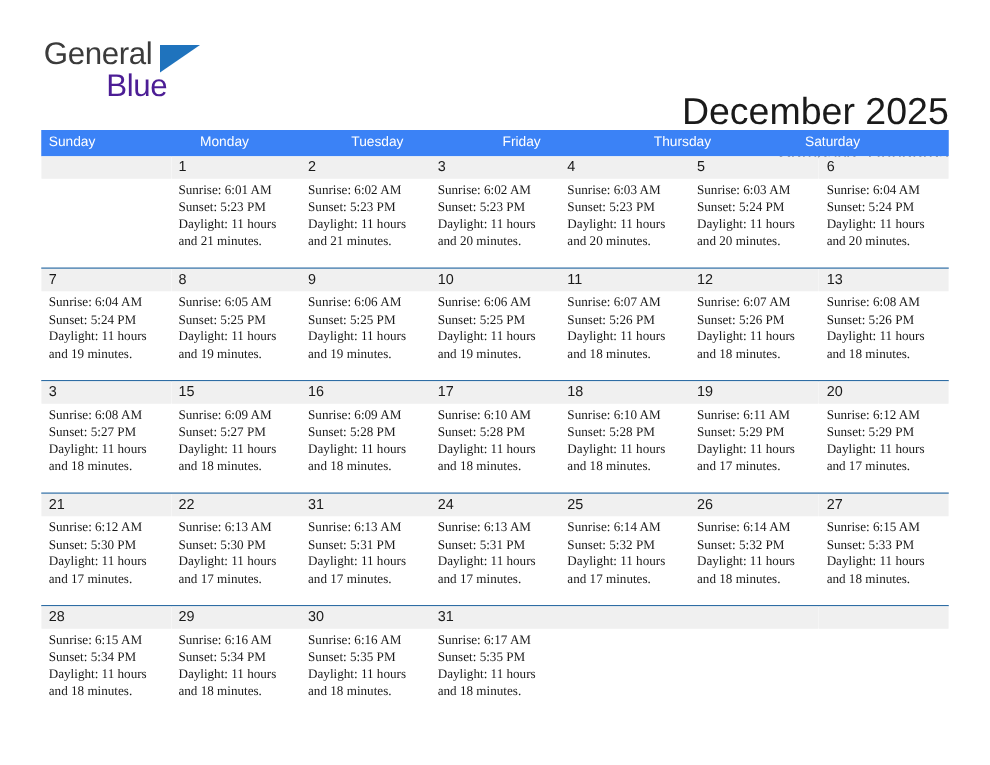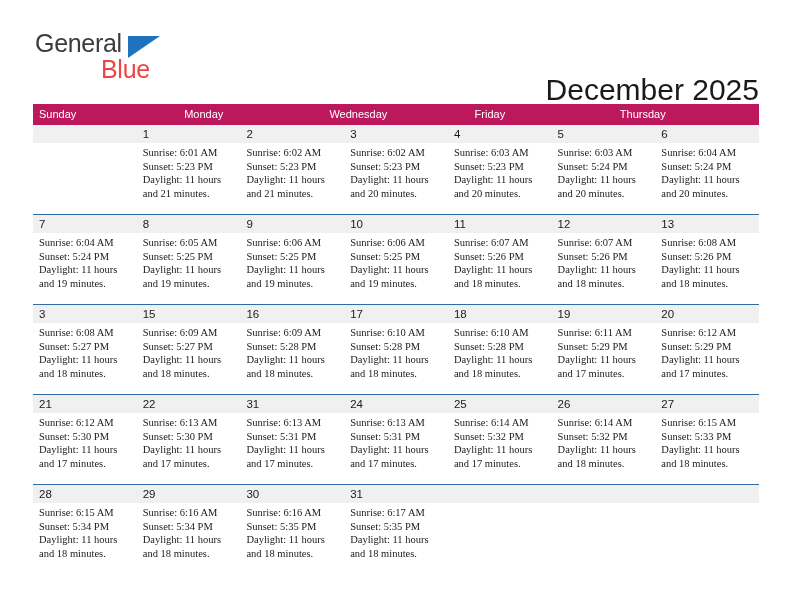--- a/index.html
+++ b/index.html
@@ -52,25 +52,25 @@
     position: absolute;
     left: 95px;
     top: 10px;
     width: 0;
     height: 0;
     border-left: 32px solid #1f73bd;
     border-bottom: 22px solid transparent;
   }
   .brand-blue {
     position: absolute;
-    left: 68px;
+    left: 52px;
     top: 31px;
     font-size: 25px;
     letter-spacing: -0.3px;
-    color: #ef4444;
+    color: #4c1d95;
     line-height: 1;
   }
 
   .title-block {
     position: absolute;
     right: 0;
     top: 0;
     text-align: right;
     margin-top: 48px;
   }
@@ -92,21 +92,21 @@
   .calendar {
     position: absolute;
     left: 33px;
     top: 104px;
     width: 726px;
   }
 
   .weekday-row {
     display: flex;
     width: 100%;
-    background: #be185d;
+    background: #3b82f6;
   }
   .weekday-cell {
     flex: 1 1 0;
     min-width: 0;
     height: 21px;
     line-height: 21px;
     padding-left: 6px;
     box-sizing: border-box;
     color: #ffffff;
     font-size: 11px;
@@ -172,23 +172,24 @@
       <div class="cal-title">December 2025</div>
       <div class="cal-subtitle">Camasca, Honduras</div>
     </div>
 
   </div>
 
   <div class="calendar">
     <div class="weekday-row" id="weekday-row">
         <div class="weekday-cell">Sunday</div>
         <div class="weekday-cell">Monday</div>
-        <div class="weekday-cell">Wednesday</div>
+        <div class="weekday-cell">Tuesday</div>
         <div class="weekday-cell">Friday</div>
         <div class="weekday-cell">Thursday</div>
+        <div class="weekday-cell">Saturday</div>
       </div>
     <div id="weeks-container">
         <div class="week-row">
           <div class="day-cell empty">
             <div class="day-number"></div>
           </div>
           <div class="day-cell">
             <div class="day-number">1</div>
             <div class="day-body">
               <div>Sunrise: 6:01 AM</div>

